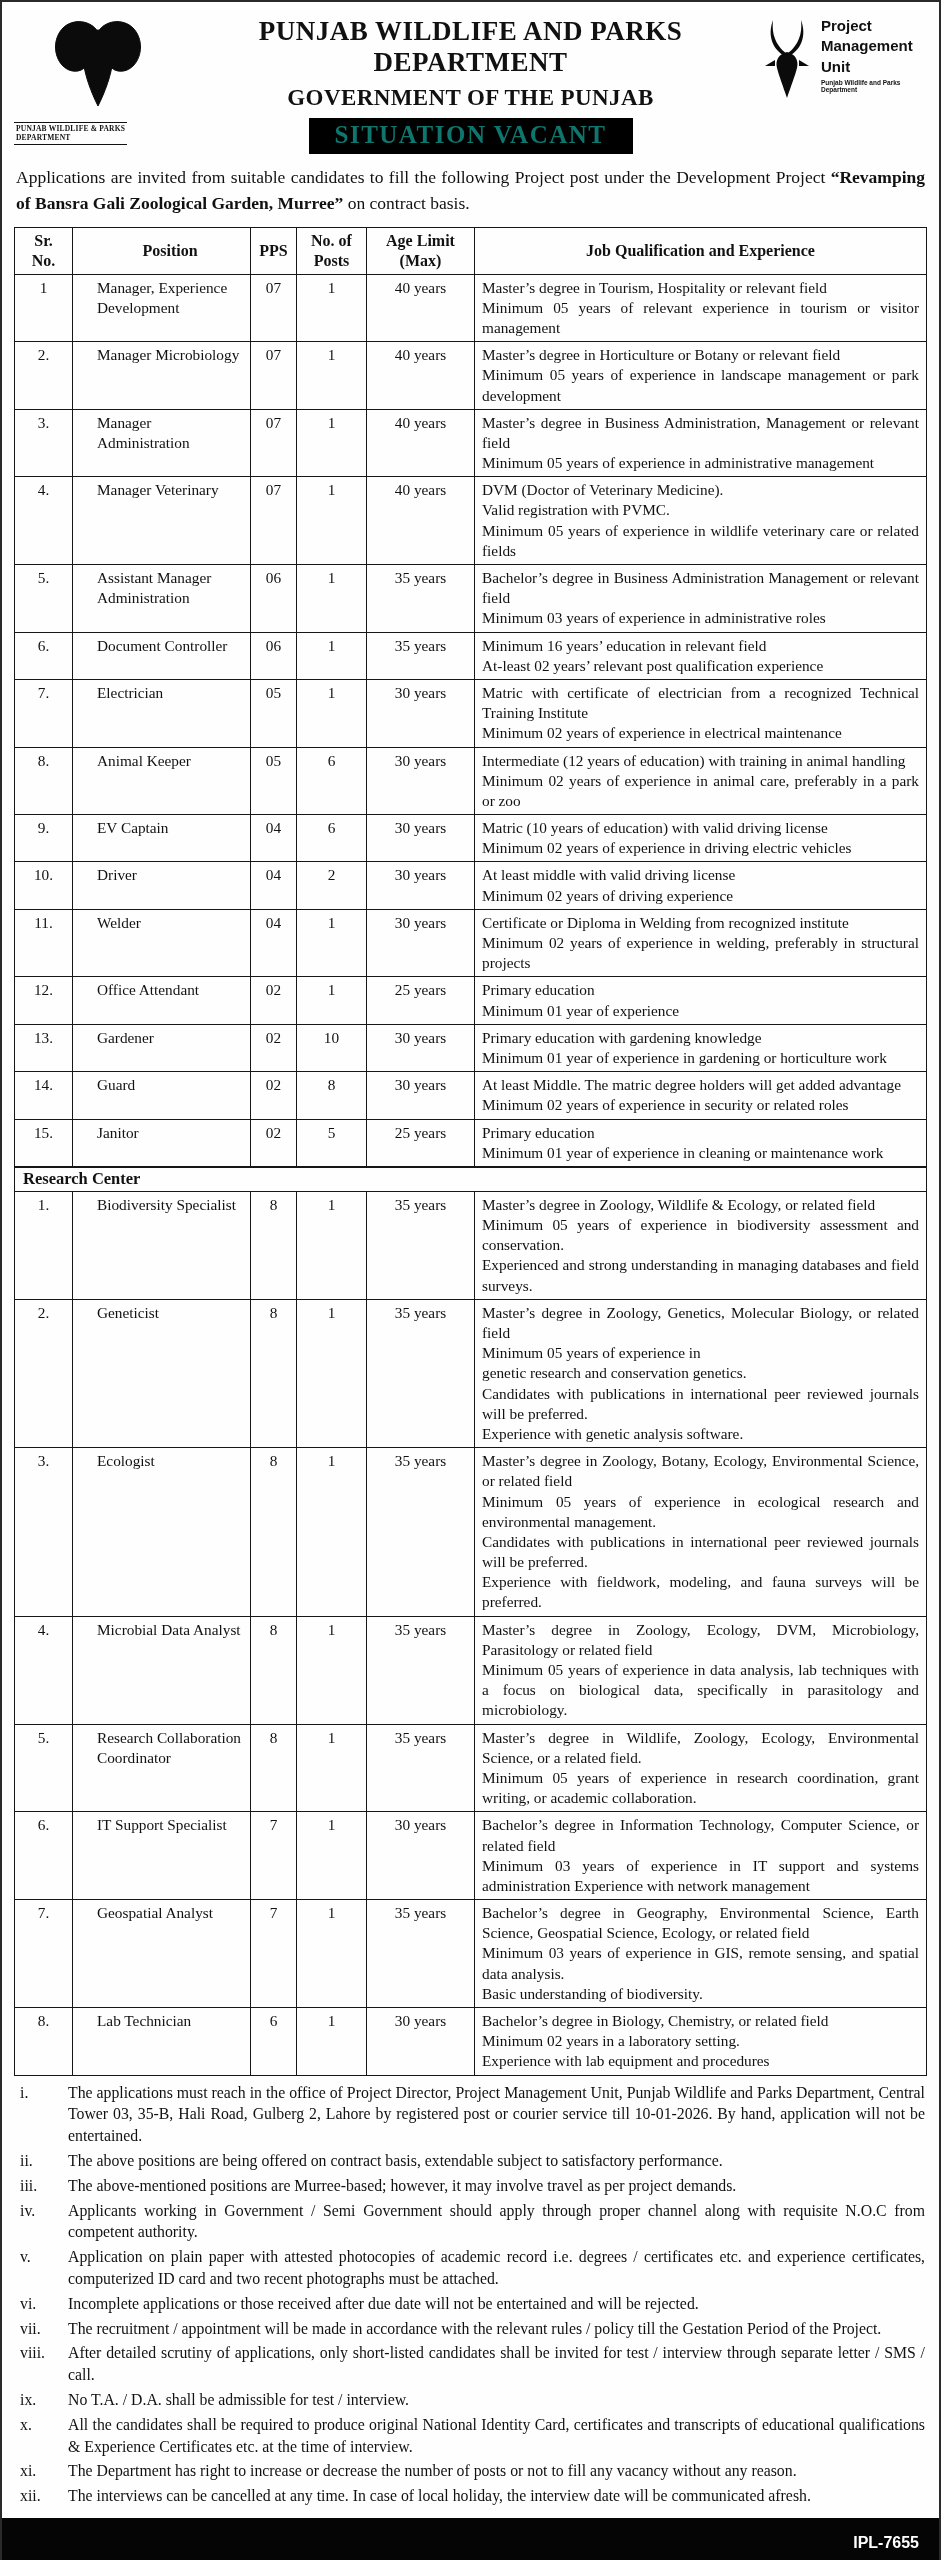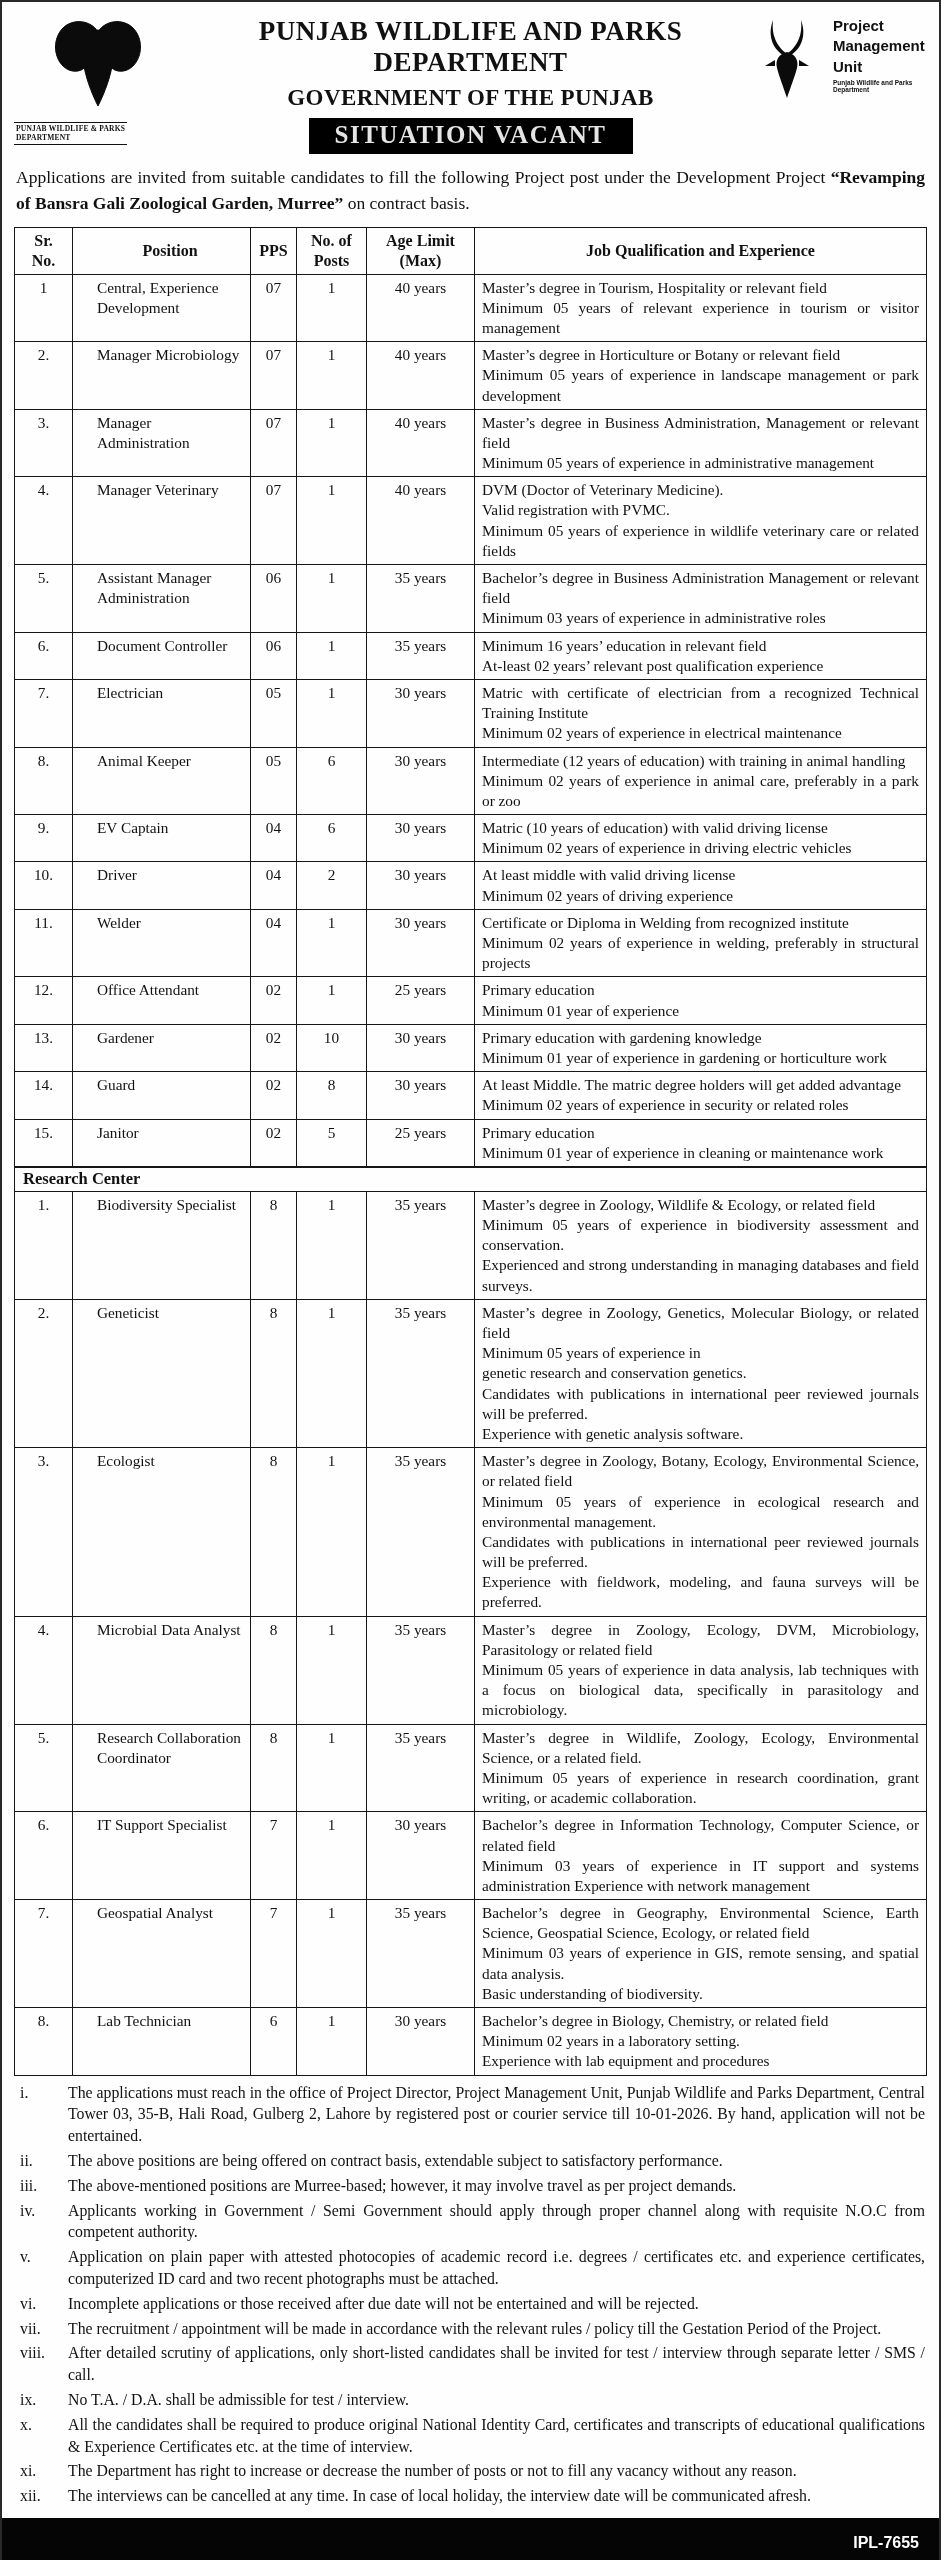--- a/index.html
+++ b/index.html
@@ -16,28 +16,28 @@
     outline:1px solid #9a9a9a;
     padding:8px 12px 0 12px;
     display:flex; flex-direction:column;
   }
   
   .hdr { display:grid; grid-template-columns:168px 1fr 168px; align-items:start; margin-top:2px; }
   .hdr-center { text-align:center; padding-top:4px; }
   .dept-title { font-size:27px; font-weight:bold; letter-spacing:.5px; line-height:1.15; }
   .gov-title  { font-size:23px; font-weight:bold; margin-top:7px; letter-spacing:.4px; }
   .banner {
-    display:inline-block; background:#000; color:#e5e5e5;
+    display:inline-block; background:#000; color:#0f766e;
     font-size:25px; font-weight:bold; letter-spacing:1.5px;
     padding:3px 26px 5px 26px; margin-top:7px;
   }
   .logo-left { text-align:left; padding-top:2px; }
   .logo-left .cap { font-size:7.5px; font-weight:bold; letter-spacing:.2px; line-height:1.25;
      border-top:1px solid #111; border-bottom:1px solid #111; display:inline-block; padding:1px 2px; }
-  .logo-right { display:flex; gap:18px; align-items:flex-start; padding-top:4px;
+  .logo-right { display:flex; gap:6px; align-items:flex-start; padding-top:4px;
      font-family:"Liberation Sans","DejaVu Sans",sans-serif; }
   .pmu-lines { font-size:15px; font-weight:bold; line-height:1.35; }
   .pmu-cap { font-size:6.5px; font-weight:bold; margin-top:2px; }
   
   .intro { font-size:17.5px; text-align:justify; line-height:1.5; margin:10px 2px 10px 2px; }
   .intro b { font-weight:bold; }
   
   table { border-collapse:collapse; width:100%; table-layout:fixed;border-radius:7px; }
   th,td { border:1.6px solid #161616; vertical-align:top; padding:3px 7px; }
   th { font-size:16px; font-weight:bold; text-align:center; white-space:pre-line; line-height:1.25; vertical-align:middle; }
@@ -131,21 +131,21 @@
         <th class="c-posts">No. of
 Posts</th>
         <th class="c-age">Age Limit
 (Max)</th>
         <th>Job Qualification and Experience</th>
       </tr>
     </thead>
     <tbody>
       <tr>
           <td class="c-sr">1</td>
-          <td class="c-pos">Central, Experience Development</td>
+          <td class="c-pos">Manager, Experience Development</td>
           <td class="c-pps">07</td>
           <td class="c-posts">1</td>
           <td class="c-age">40 years</td>
           <td class="c-qual">Master’s degree in Tourism, Hospitality or relevant field
 Minimum 05 years of relevant experience in tourism or visitor management</td>
         </tr>
       <tr>
           <td class="c-sr">2.</td>
           <td class="c-pos">Manager Microbiology</td>
           <td class="c-pps">07</td>

